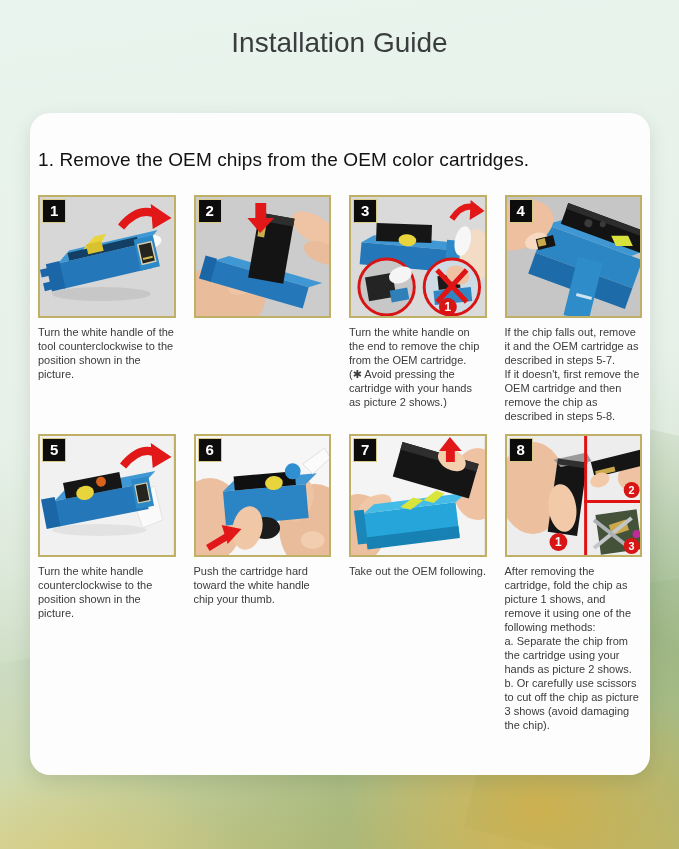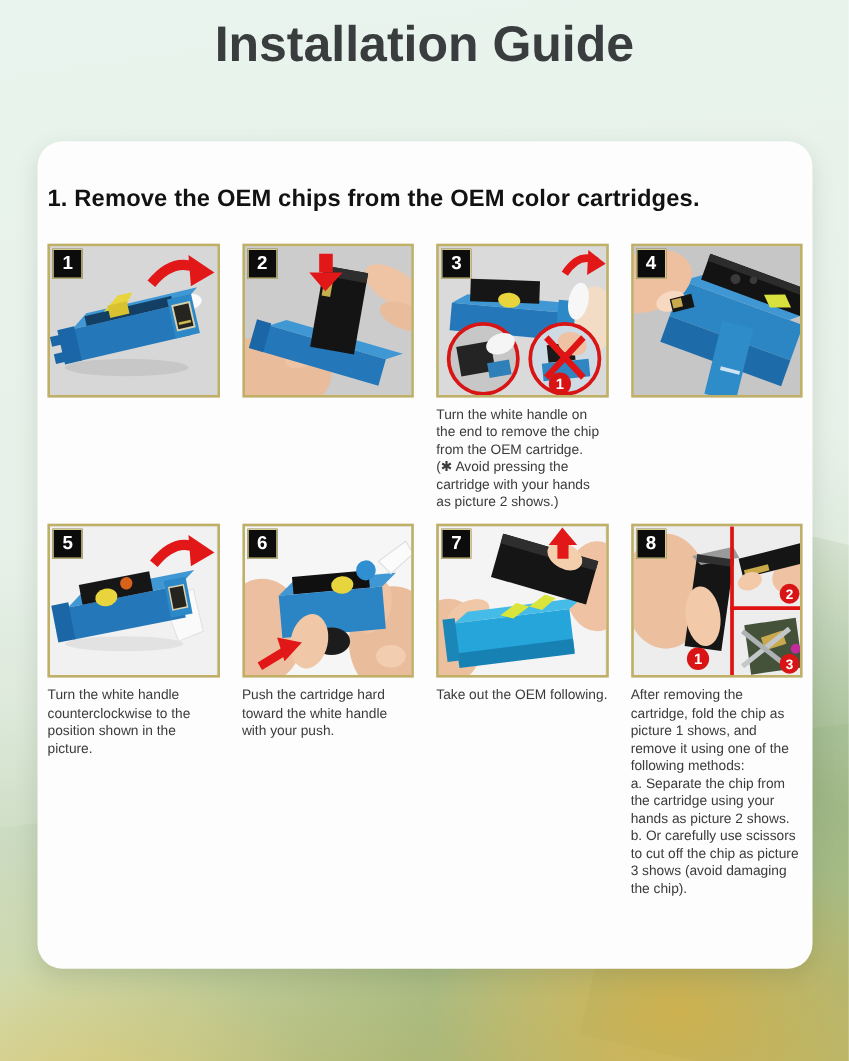--- a/index.html
+++ b/index.html
@@ -12,31 +12,31 @@
     background:linear-gradient(95deg, rgba(150,180,125,0) 8%, rgba(128,162,102,0.50) 48%, rgba(150,180,120,0.12) 86%);
     transform:rotate(-7deg); }
   .bg-band2 { position:absolute; right:-70px; top:430px; width:240px; height:430px; pointer-events:none;
     background:linear-gradient(205deg, rgba(118,152,92,0) 0%, rgba(118,152,92,0.50) 45%, rgba(140,170,105,0.18) 100%);
     transform:rotate(13deg); }
   .bg-gold { position:absolute; right:-130px; bottom:-150px; width:540px; height:380px; pointer-events:none;
     background:radial-gradient(closest-side, rgba(213,173,66,0.78), rgba(213,173,66,0) 72%); }
   .bg-gold2 { position:absolute; left:-150px; bottom:-190px; width:460px; height:330px; pointer-events:none;
     background:radial-gradient(closest-side, rgba(222,205,120,0.55), rgba(222,205,120,0) 70%); }
   .title {
-    position:relative; margin:0; padding-top:14px; text-align:center;
-    font-size:40px; font-weight:700; color:#3a3d3e; letter-spacing:0;
+    position:relative; margin:0; padding-top:27px; text-align:center;
+    font-size:28px; font-weight:400; color:#3a3d3e; letter-spacing:0;
   }
   .card {
     position:absolute; left:30px; top:113px; width:620px; min-height:662px;
     background:#fcfdfc; border-radius:20px; box-sizing:border-box;
     padding:36px 8px 16px 8px;
     box-shadow:0 6px 18px rgba(70,90,70,0.16);
   }
   .section-heading {
-    margin:0 0 24px 0; font-size:19px; font-weight:700; color:#121212; letter-spacing:0.1px;
+    margin:0 0 24px 0; font-size:19px; font-weight:400; color:#121212; letter-spacing:0.1px;
   }
   .steps { display:grid; grid-template-columns:repeat(4,1fr); column-gap:18px; row-gap:10px; }
   .photo {
     position:relative; height:123px; box-sizing:border-box;
     border:2px solid #bfb065; background:#d9d9d9; overflow:hidden;
   }
   .photo svg { display:block; width:100%; height:100%; }
   .num-badge {
     position:absolute; top:2px; left:2px; background:#0c0c0c; color:#ffffff;
     font-size:15px; font-weight:700; line-height:1; padding:3px 7px 4px;
@@ -81,20 +81,21 @@
               <polygon points="48,48 62,38 74,38 66,48" fill="#e8d43d"></polygon>
               <rect x="52" y="44" width="16" height="10" fill="#d9c22f"></rect>
             </g>
             <g>
               <path d="M82 30 Q100 8 120 18" fill="none" stroke="#e21717" stroke-width="8"></path>
               <polygon points="112,7 133,21 114,32" fill="#e21717"></polygon>
             </g>
           </svg>
           <div class="num-badge">1</div>
         </div>
+        <div class="caption">Turn the white handle of the tool counterclockwise to the position shown in the picture.</div>
       </div>
 
       <div class="step">
         <div class="photo">
           <svg viewBox="0 0 135 119" preserveAspectRatio="none">
             <rect width="135" height="119" fill="#cccccc"></rect>
             <ellipse cx="24" cy="102" rx="46" ry="32" fill="#e9bc9c"></ellipse>
             <ellipse cx="56" cy="82" rx="26" ry="11" fill="#efc4a4" transform="rotate(-28 56 82)"></ellipse>
             <ellipse cx="120" cy="32" rx="26" ry="13" fill="#efc4a4" transform="rotate(32 120 32)"></ellipse>
             <ellipse cx="128" cy="56" rx="20" ry="10" fill="#e9bc9c" transform="rotate(22 128 56)"></ellipse>
@@ -172,20 +173,22 @@
             </g>
             <rect x="64" y="62" width="26" height="60" fill="#2e8cc8" transform="rotate(14 77 92)"></rect>
             <rect x="70" y="98" width="16" height="3" fill="#cfe4f2" transform="rotate(14 78 99)"></rect>
             <ellipse cx="12" cy="28" rx="36" ry="24" fill="#eec0a0" transform="rotate(-18 12 28)"></ellipse>
             <ellipse cx="30" cy="44" rx="12" ry="8" fill="#f6d9c0" transform="rotate(-18 30 44)"></ellipse>
             <rect x="30" y="40" width="18" height="11" fill="#151515" transform="rotate(-14 39 45)"></rect>
             <rect x="31" y="42" width="8" height="7" fill="#c9a94e" transform="rotate(-14 35 45)"></rect>
           </svg>
           <div class="num-badge">4</div>
         </div>
+        <div class="caption">If the chip falls out, remove it and the OEM cartridge as described in steps 5-7.
+If it doesn't, first remove the OEM cartridge and then remove the chip as described in steps 5-8.</div>
       </div>
 
       <div class="step">
         <div class="photo">
           <svg viewBox="0 0 135 119" preserveAspectRatio="none">
             <rect width="135" height="119" fill="#f1f1f1"></rect>
             <ellipse cx="60" cy="94" rx="48" ry="6" fill="rgba(0,0,0,0.06)"></ellipse>
             <polygon points="92,60 116,50 124,84 104,92" fill="#fafafa" stroke="#e3e3e3" stroke-width="1"></polygon>
             <g transform="rotate(-11 62 68)">
               <polygon points="16,56 30,46 122,46 108,56" fill="#3f98d3"></polygon>
@@ -225,21 +228,21 @@
             <polygon points="108,28 130,12 136,22 118,38" fill="#fbfbfb" stroke="#e0e0e0" stroke-width="1"></polygon>
             <ellipse cx="70" cy="92" rx="15" ry="11" fill="#1c1c1c"></ellipse>
             <ellipse cx="52" cy="92" rx="15" ry="22" fill="#f0c7a7" transform="rotate(12 52 92)"></ellipse>
             <g>
               <path d="M12 112 L32 100" stroke="#e21717" stroke-width="7"></path>
               <polygon points="26,89 46,93 32,108" fill="#e21717"></polygon>
             </g>
           </svg>
           <div class="num-badge">6</div>
         </div>
-        <div class="caption">Push the cartridge hard toward the white handle with your push.</div>
+        <div class="caption">Push the cartridge hard toward the white handle chip your thumb.</div>
       </div>
 
       <div class="step">
         <div class="photo">
           <svg viewBox="0 0 135 119" preserveAspectRatio="none">
             <rect width="135" height="119" fill="#f4f4f4"></rect>
             <ellipse cx="8" cy="92" rx="28" ry="34" fill="#ecbf9f"></ellipse>
             <ellipse cx="24" cy="70" rx="18" ry="10" fill="#f0c7a7" transform="rotate(-24 24 70)"></ellipse>
             <ellipse cx="128" cy="48" rx="26" ry="36" fill="#eec2a2"></ellipse>
             <g transform="rotate(-7 60 88)">

